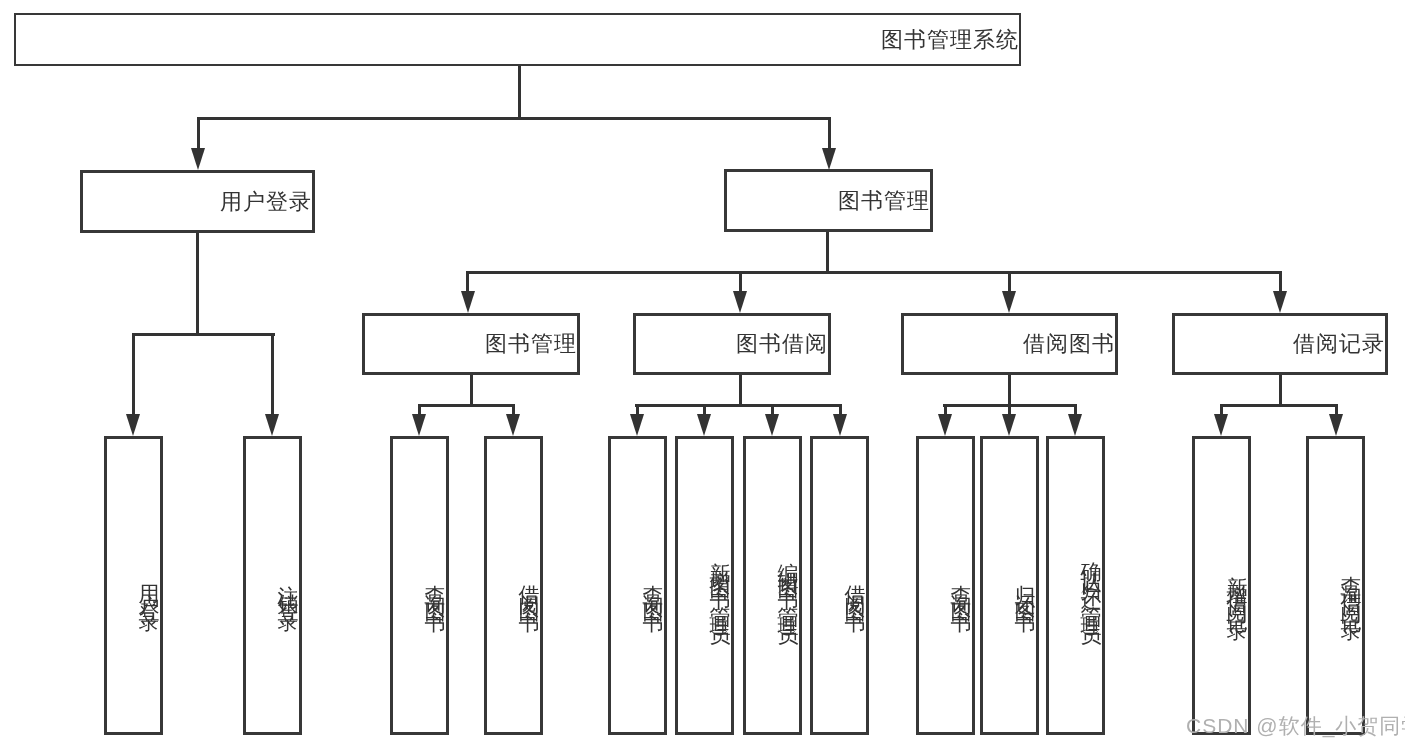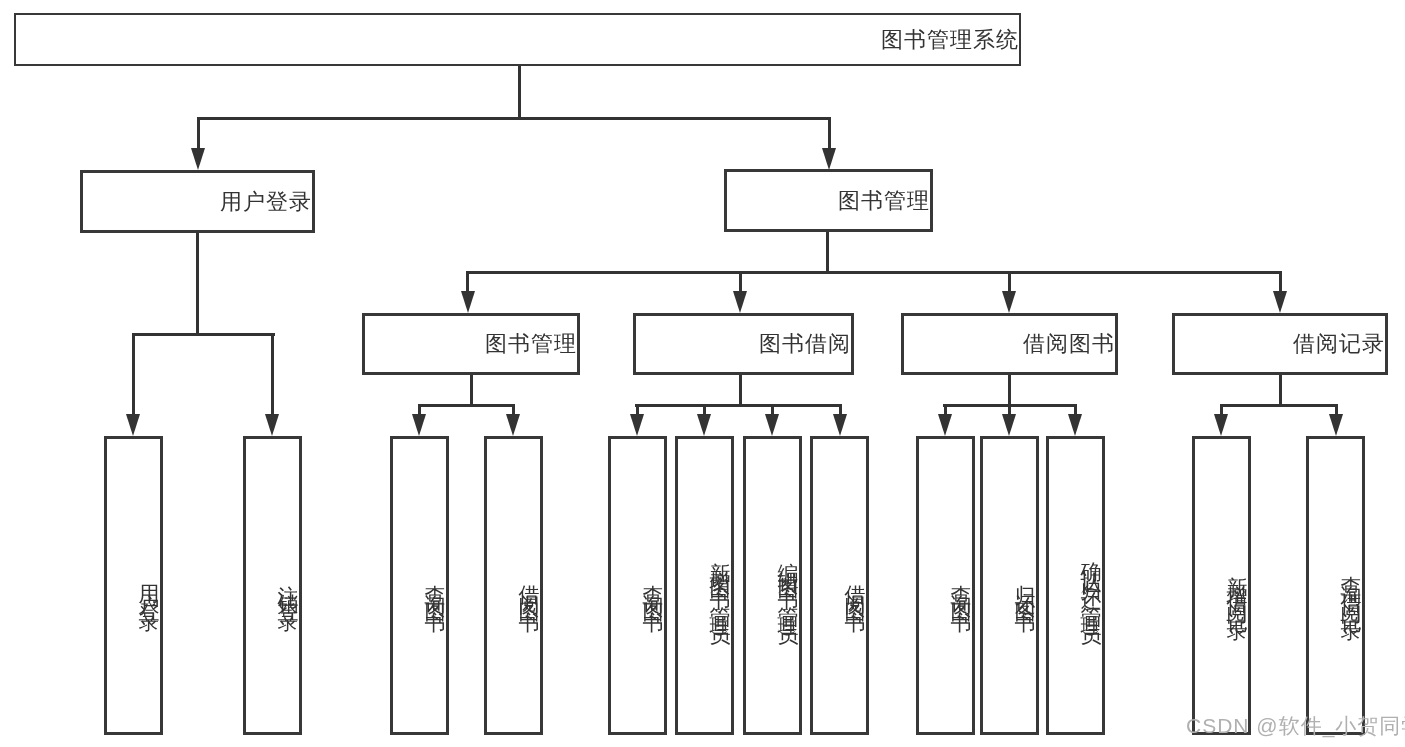--- a/index.html
+++ b/index.html
@@ -100,21 +100,21 @@
   <div class="box h" style="left:80px;top:170px;width:235px;height:63px">
     <span class="lbl">用户登录</span>
   </div>
   <div class="box h" style="left:724px;top:169px;width:209px;height:63px">
     <span class="lbl">图书管理</span>
   </div>
 
   <div class="box h" style="left:362px;top:313px;width:218px;height:62px">
     <span class="lbl">图书管理</span>
   </div>
-  <div class="box h" style="left:633px;top:313px;width:221px;height:62px">
+  <div class="box h" style="left:633px;top:313px;width:198px;height:62px">
     <span class="lbl">图书借阅</span>
   </div>
   <div class="box h" style="left:901px;top:313px;width:217px;height:62px">
     <span class="lbl">借阅图书</span>
   </div>
   <div class="box h" style="left:1172px;top:313px;width:216px;height:62px">
     <span class="lbl">借阅记录</span>
   </div>
 
   <div class="box v" style="left:104px;top:436px;width:59px;height:299px">

